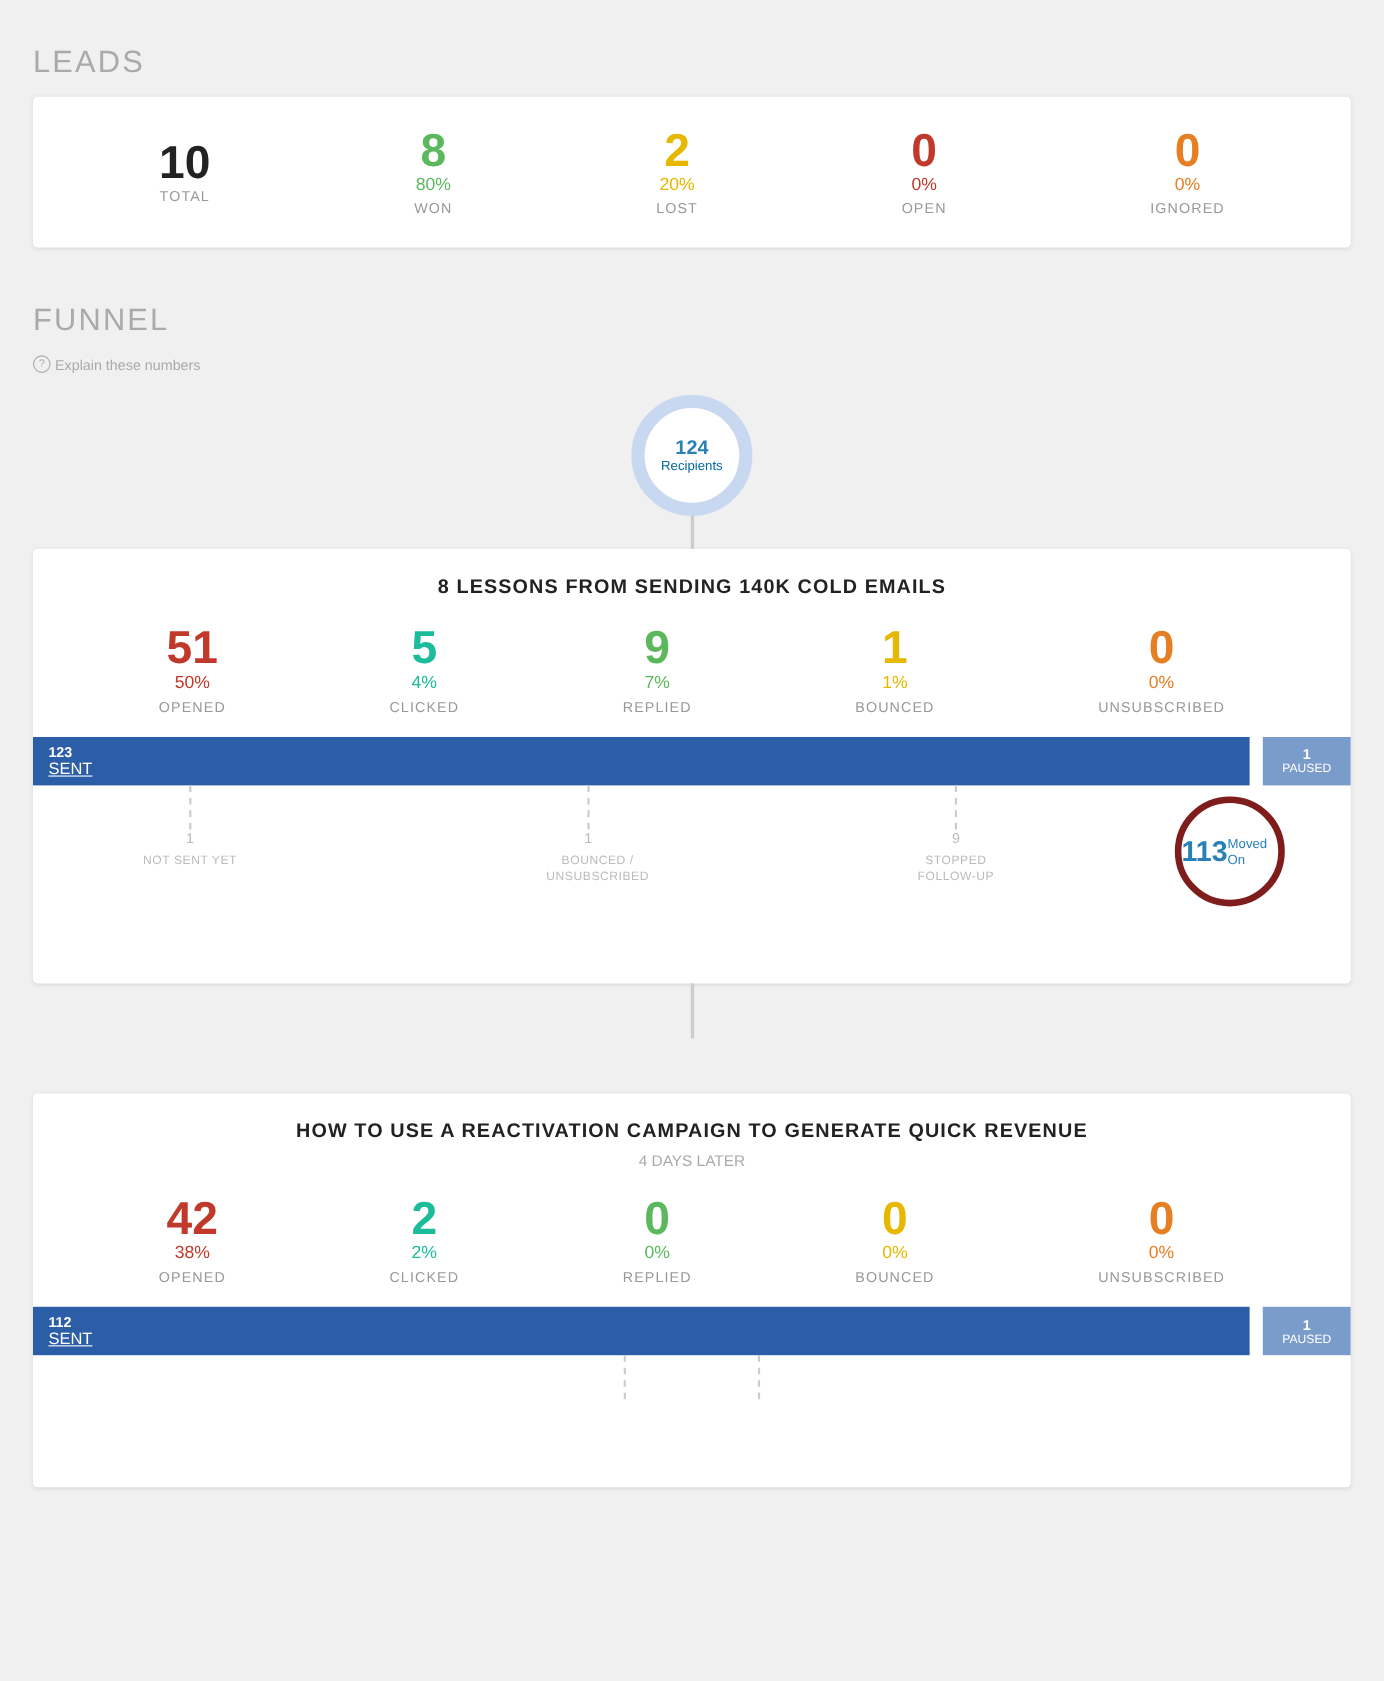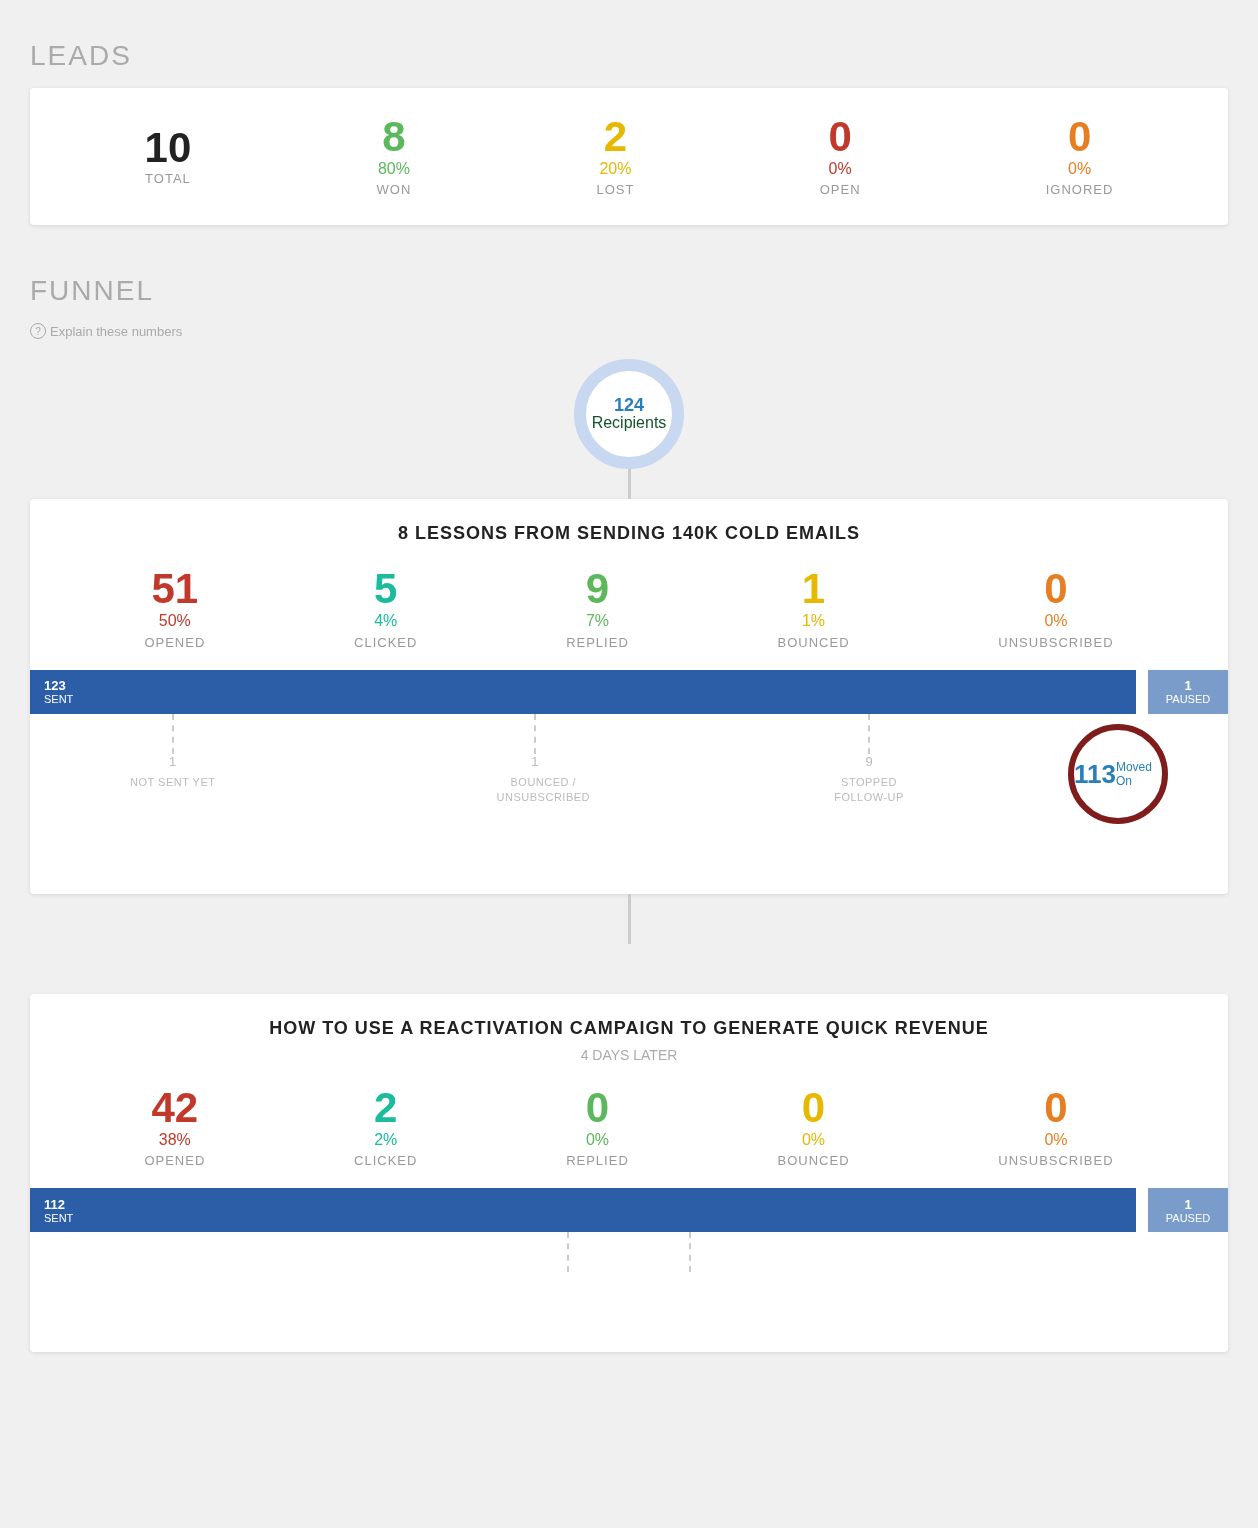--- a/index.html
+++ b/index.html
@@ -104,22 +104,22 @@
     }
 
     .circle-bubble .num {
       font-size: 18px;
       font-weight: 700;
       color: #2980b9;
       line-height: 1;
     }
 
     .circle-bubble .lbl {
-      font-size: 16px;
-      color: #14532d;
+      font-size: 12px;
+      color: #0369a1;
     }
 
     .connector-line-top {
       width: 3px;
       height: 30px;
       background: #ccc;
       margin: 0 auto;
       position: relative;
       z-index: 1;
     }
@@ -162,22 +162,23 @@
     }
 
     .sent-bar-text {
       color: #fff;
       font-size: 13px;
       font-weight: 600;
     }
 
     .sent-bar-sublabel {
       color: #fff;
-      font-size: 11px;
+      font-size: 15px;
       font-weight: 400;
+      text-decoration: underline;
     }
 
     .paused-bar {
       background: #7a9ccb;
       width: 80px;
       display: flex;
       flex-direction: column;
       align-items: center;
       justify-content: center;
     }

